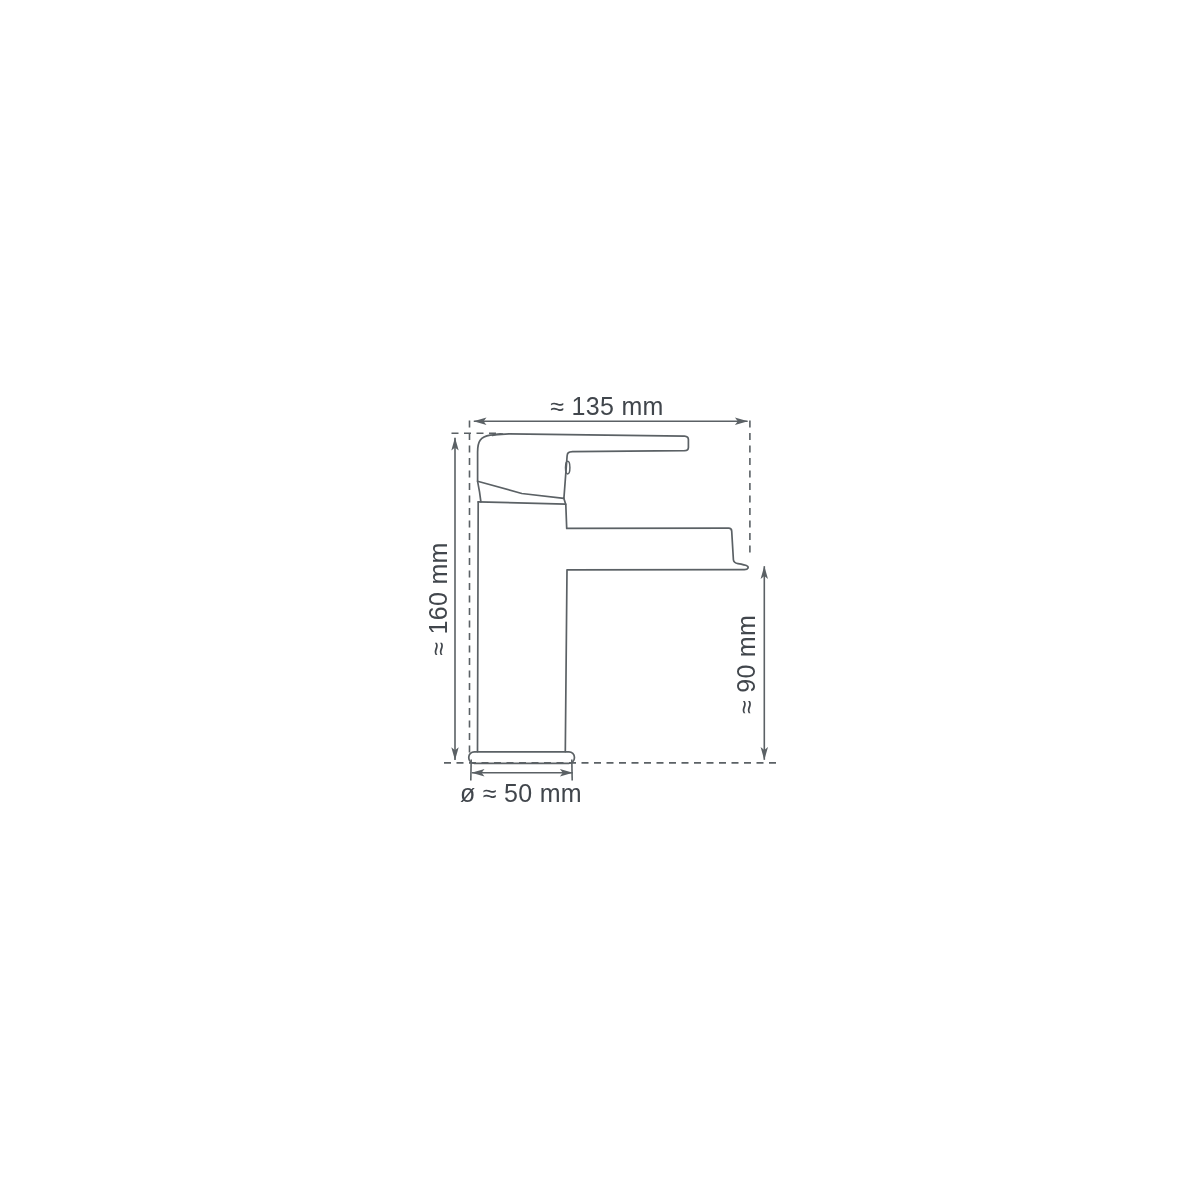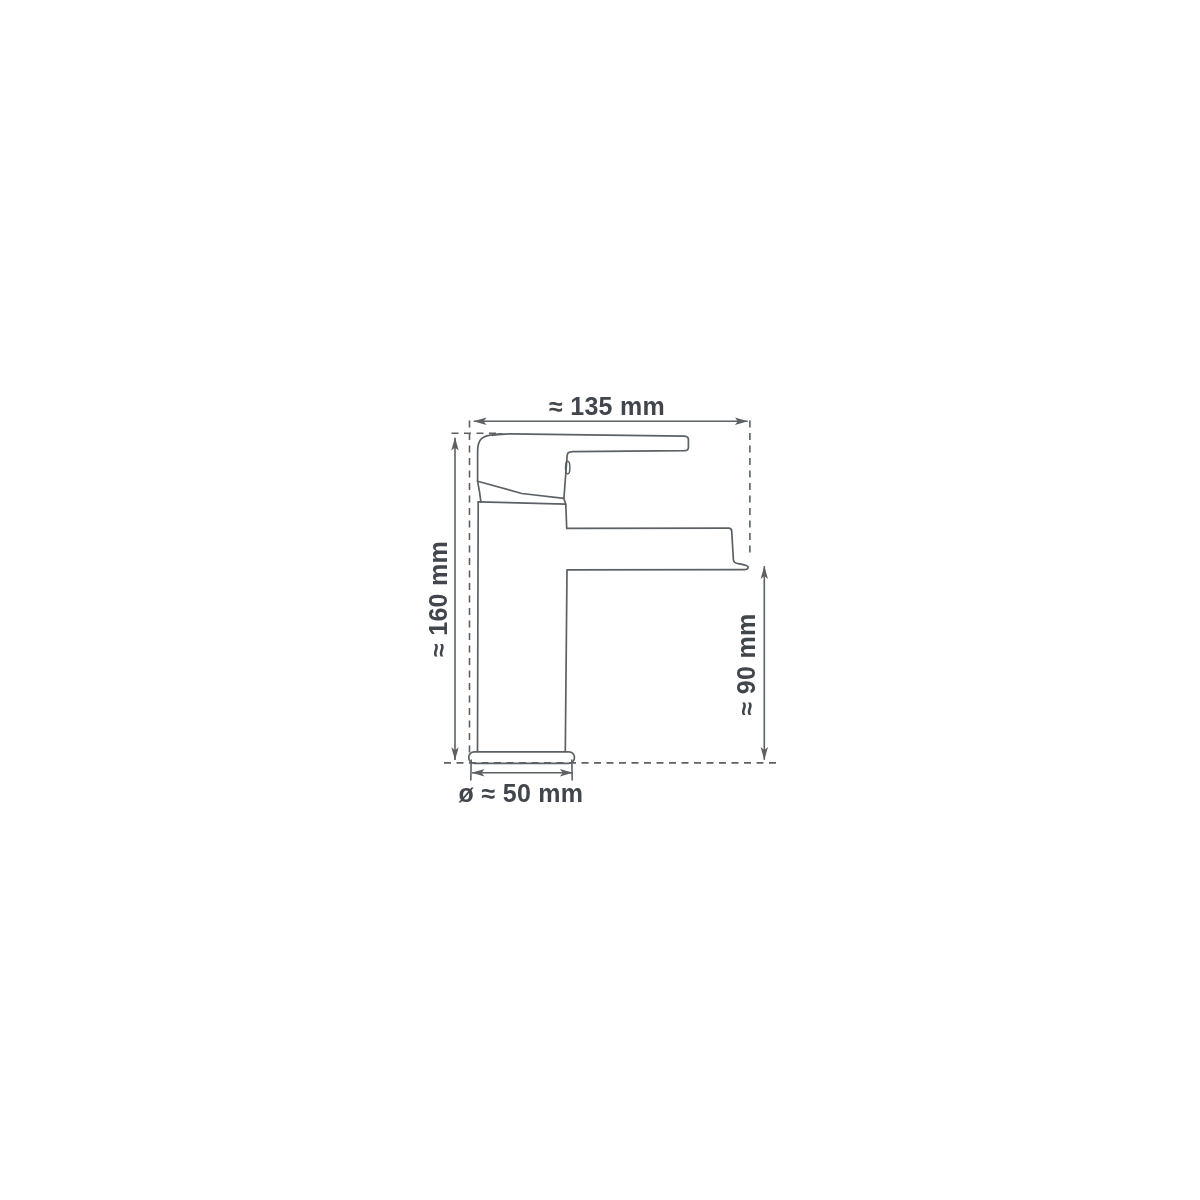--- a/index.html
+++ b/index.html
@@ -9,21 +9,20 @@
     height: 1200px;
     background: #ffffff;
     font-family: "Liberation Sans", sans-serif;
   }
   #stage {
     position: relative;
     width: 1200px;
     height: 1200px;
     background: #ffffff;
     overflow: hidden;
-    font-weight: bold;
   }
   svg { display: block; }
   text {
     font-family: "Liberation Sans", "DejaVu Sans", sans-serif;
     font-size: 25px;
     letter-spacing: 0.3px;
   }
 </style>
 </head>
 <body>

